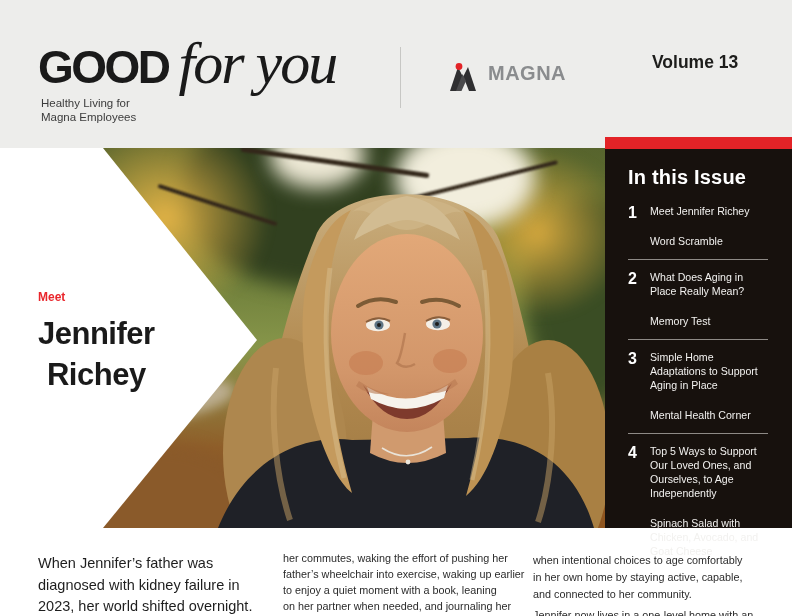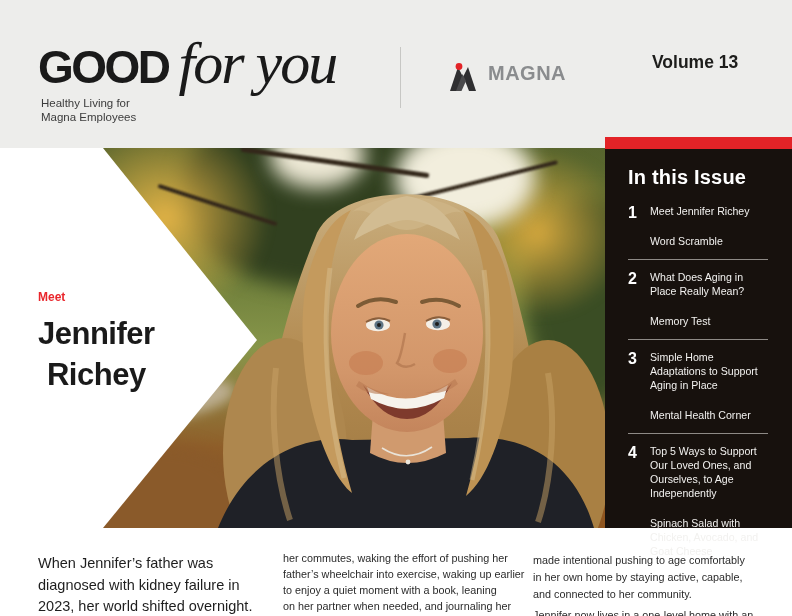--- a/index.html
+++ b/index.html
@@ -223,21 +223,21 @@
   <div class="col col-two">
       <div class="line">her commutes, waking the effort of pushing her</div>
       <div class="line">father’s wheelchair into exercise, waking up earlier</div>
       <div class="line">to enjoy a quiet moment with a book, leaning</div>
       <div class="line">on her partner when needed, and journaling her</div>
       <div class="line">worries through to each night. These intentional</div>
     </div>
 
   <div class="col col-three">
     <div>
-        <div class="line">made intentional pushing to age comfortably</div>
+        <div class="line">when intentional choices to age comfortably</div>
         <div class="line">in her own home by staying active, capable,</div>
         <div class="line">and connected to her community.</div>
       </div>
     <div class="para2">
         <div class="line">Jennifer now lives in a one-level home with an</div>
       </div>
   </div>
 
 </div>
 

